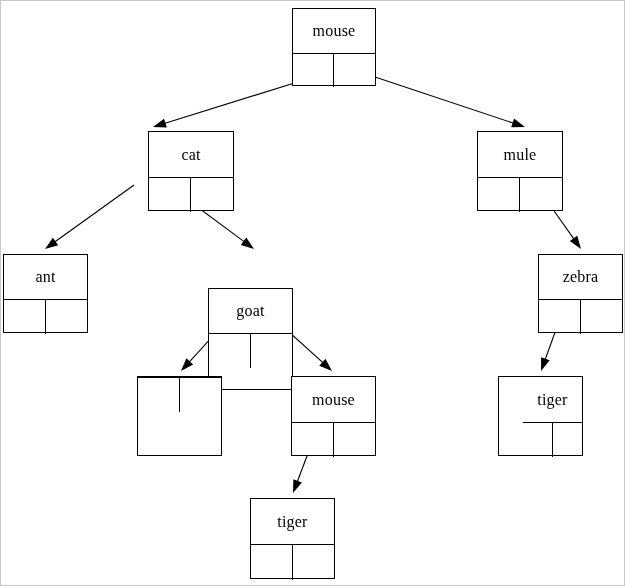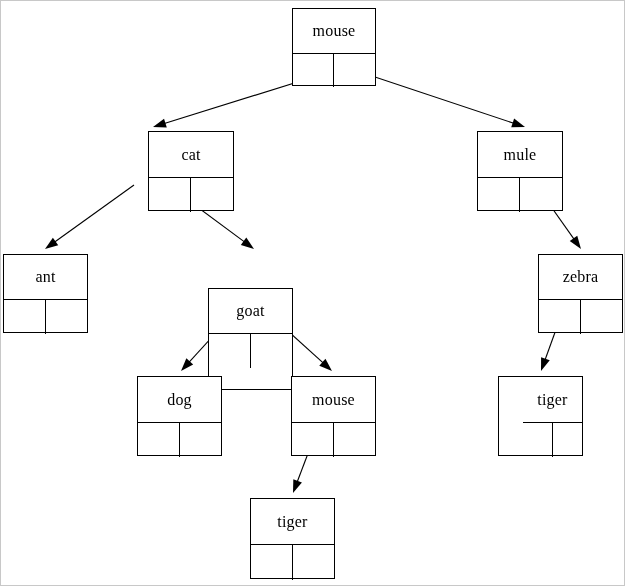--- a/index.html
+++ b/index.html
@@ -136,21 +136,20 @@
         </div>
       </div>
       <div class="node" style="left: 537px; top: 253px; width: 85px; height: 79px;">
         <div class="node-label" style="height: 44px;">zebra</div>
         <div class="node-cells" style="height: 35px;">
           <div class="node-cell left"></div>
           <div class="node-cell right"></div>
         </div>
       </div>
       <div class="node" style="left: 136px; top: 375px; width: 85px; height: 80px;">
-        <div class="node-label" style="height: 45px;">dog</div>
         <div class="node-cells" style="height: 35px;">
           <div class="node-cell left"></div>
           <div class="node-cell right"></div>
         </div>
       </div>
       <div class="node" style="left: 290px; top: 375px; width: 85px; height: 80px;">
         <div class="node-label" style="height: 45px;">mouse</div>
         <div class="node-cells" style="height: 35px;">
           <div class="node-cell left"></div>
           <div class="node-cell right"></div>

